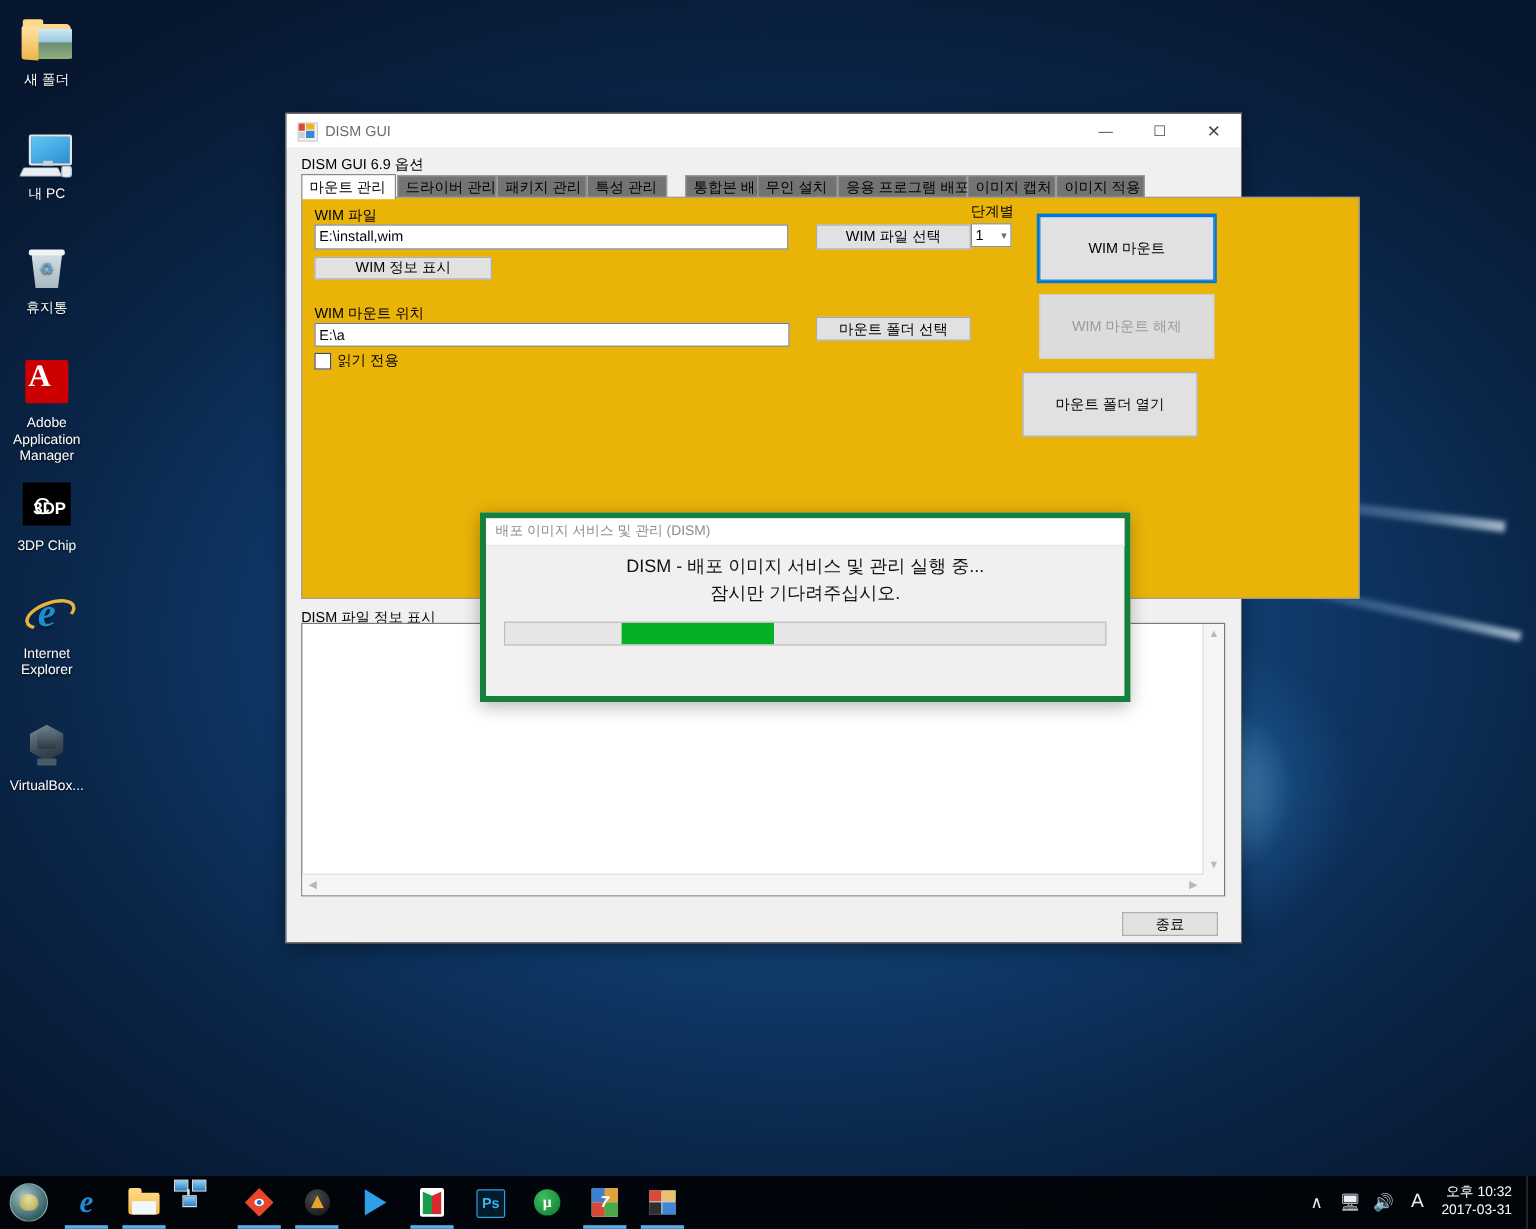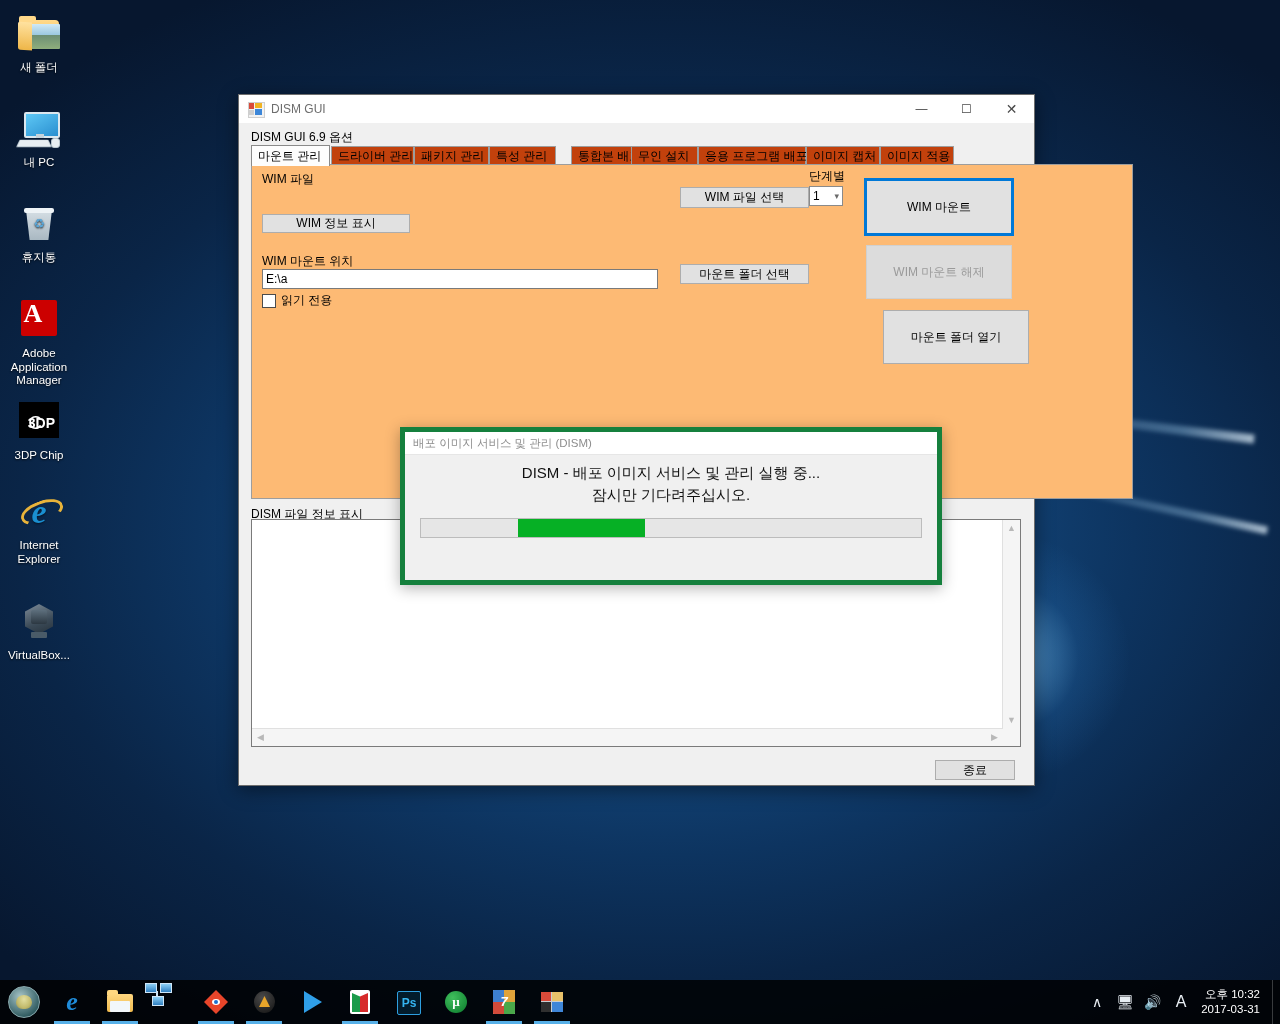--- a/index.html
+++ b/index.html
@@ -212,28 +212,28 @@
   .wbtn.close { font-size:14px; }
 
   #client { position:absolute; left:0; top:28px; width:795px; height:662px; background:#f0f0f0; }
 
   .opt-label { position:absolute; left:12px; top:6px; font-size:12px; color:#000; }
 
   
   #tabstrip { position:absolute; left:12px; top:22px; width:770px; height:20px; }
   .tab {
     position:absolute; top:1px; height:19px; line-height:18px;
-    padding:0 6px; font-size:12px; background:#c2410c;
+    padding:0 6px; font-size:12px; background:#737373;
     border:1px solid #9d9d9d; border-bottom:none; box-sizing:border-box;
     white-space:nowrap;
   }
   .tab.active { top:0; height:21px; line-height:20px; background:#fdfdfd; border-color:#8a8a8a; z-index:3; }
   #tabpage {
     position:absolute; left:12px; top:41px; width:882px; height:335px;
-    background:#fdba74; border:1px solid #9d9d9d; box-sizing:border-box;
+    background:#eab308; border:1px solid #9d9d9d; box-sizing:border-box;
   }
 
   .fld-label { position:absolute; font-size:12px; color:#000; }
   .txtbox {
     position:absolute; background:#ffffff; border:1px solid #7a7a7a; box-sizing:border-box;
     font-size:12px; line-height:17px; padding:1px 3px; color:#000;
   }
   .btn {
     position:absolute; background:#e1e1e1; border:1px solid #adadad; box-sizing:border-box;
     font-size:12px; text-align:center; color:#000;
@@ -403,20 +403,21 @@
       <div class="tab" style="left:380px; width:67px;">무인 설치</div>
       <div class="tab" style="left:447px; width:108px;">응용 프로그램 배포</div>
       <div class="tab" style="left:555px; width:74px;">이미지 캡처</div>
       <div class="tab" style="left:629px; width:74px;">이미지 적용</div>
     </div>
 
     <div id="tabpage">
 
       <div class="fld-label" style="left:10px; top:6px;">WIM 파일</div>
 
+      <div class="txtbox" style="left:10px; top:22px; width:395px; height:21px;">E:\install,wim</div>
 
       <div class="btn" style="left:428px; top:22px; width:129px; height:21px;">WIM 파일 선택</div>
 
       <div class="btn" style="left:10px; top:49px; width:148px; height:19px;">WIM 정보 표시</div>
 
       <div class="fld-label" style="left:10px; top:88px;">WIM 마운트 위치</div>
 
       <div class="txtbox" style="left:10px; top:104px; width:396px; height:20px;">E:\a</div>
 
       <div class="btn" style="left:428px; top:99px; width:129px; height:20px;">마운트 폴더 선택</div>
@@ -430,21 +431,21 @@
 
       <div class="combo" style="left:557px; top:21px; width:34px; height:20px;">
         <span class="cv">1</span>
         <span class="arr">▾</span>
       </div>
 
       <div class="btn focus" style="left:614px; top:15px; width:146px; height:54px;">WIM 마운트</div>
 
       <div class="btn disabled" style="left:614px; top:80px; width:146px; height:54px;">WIM 마운트 해제</div>
 
-      <div class="btn" style="left:631px; top:145px; width:146px; height:54px;text-align:right;">마운트 폴더 열기</div>
+      <div class="btn" style="left:600px; top:145px; width:146px; height:54px;text-align:right;">마운트 폴더 열기</div>
     </div>
 
     <div class="log-label">DISM 파일 정보 표시</div>
 
     <div id="logbox">
       <span></span>
       <div class="sb-v">
         <div class="sb-arr" style="top:0;">▲</div>
         <div class="sb-arr" style="bottom:0;">▼</div>
       </div>

